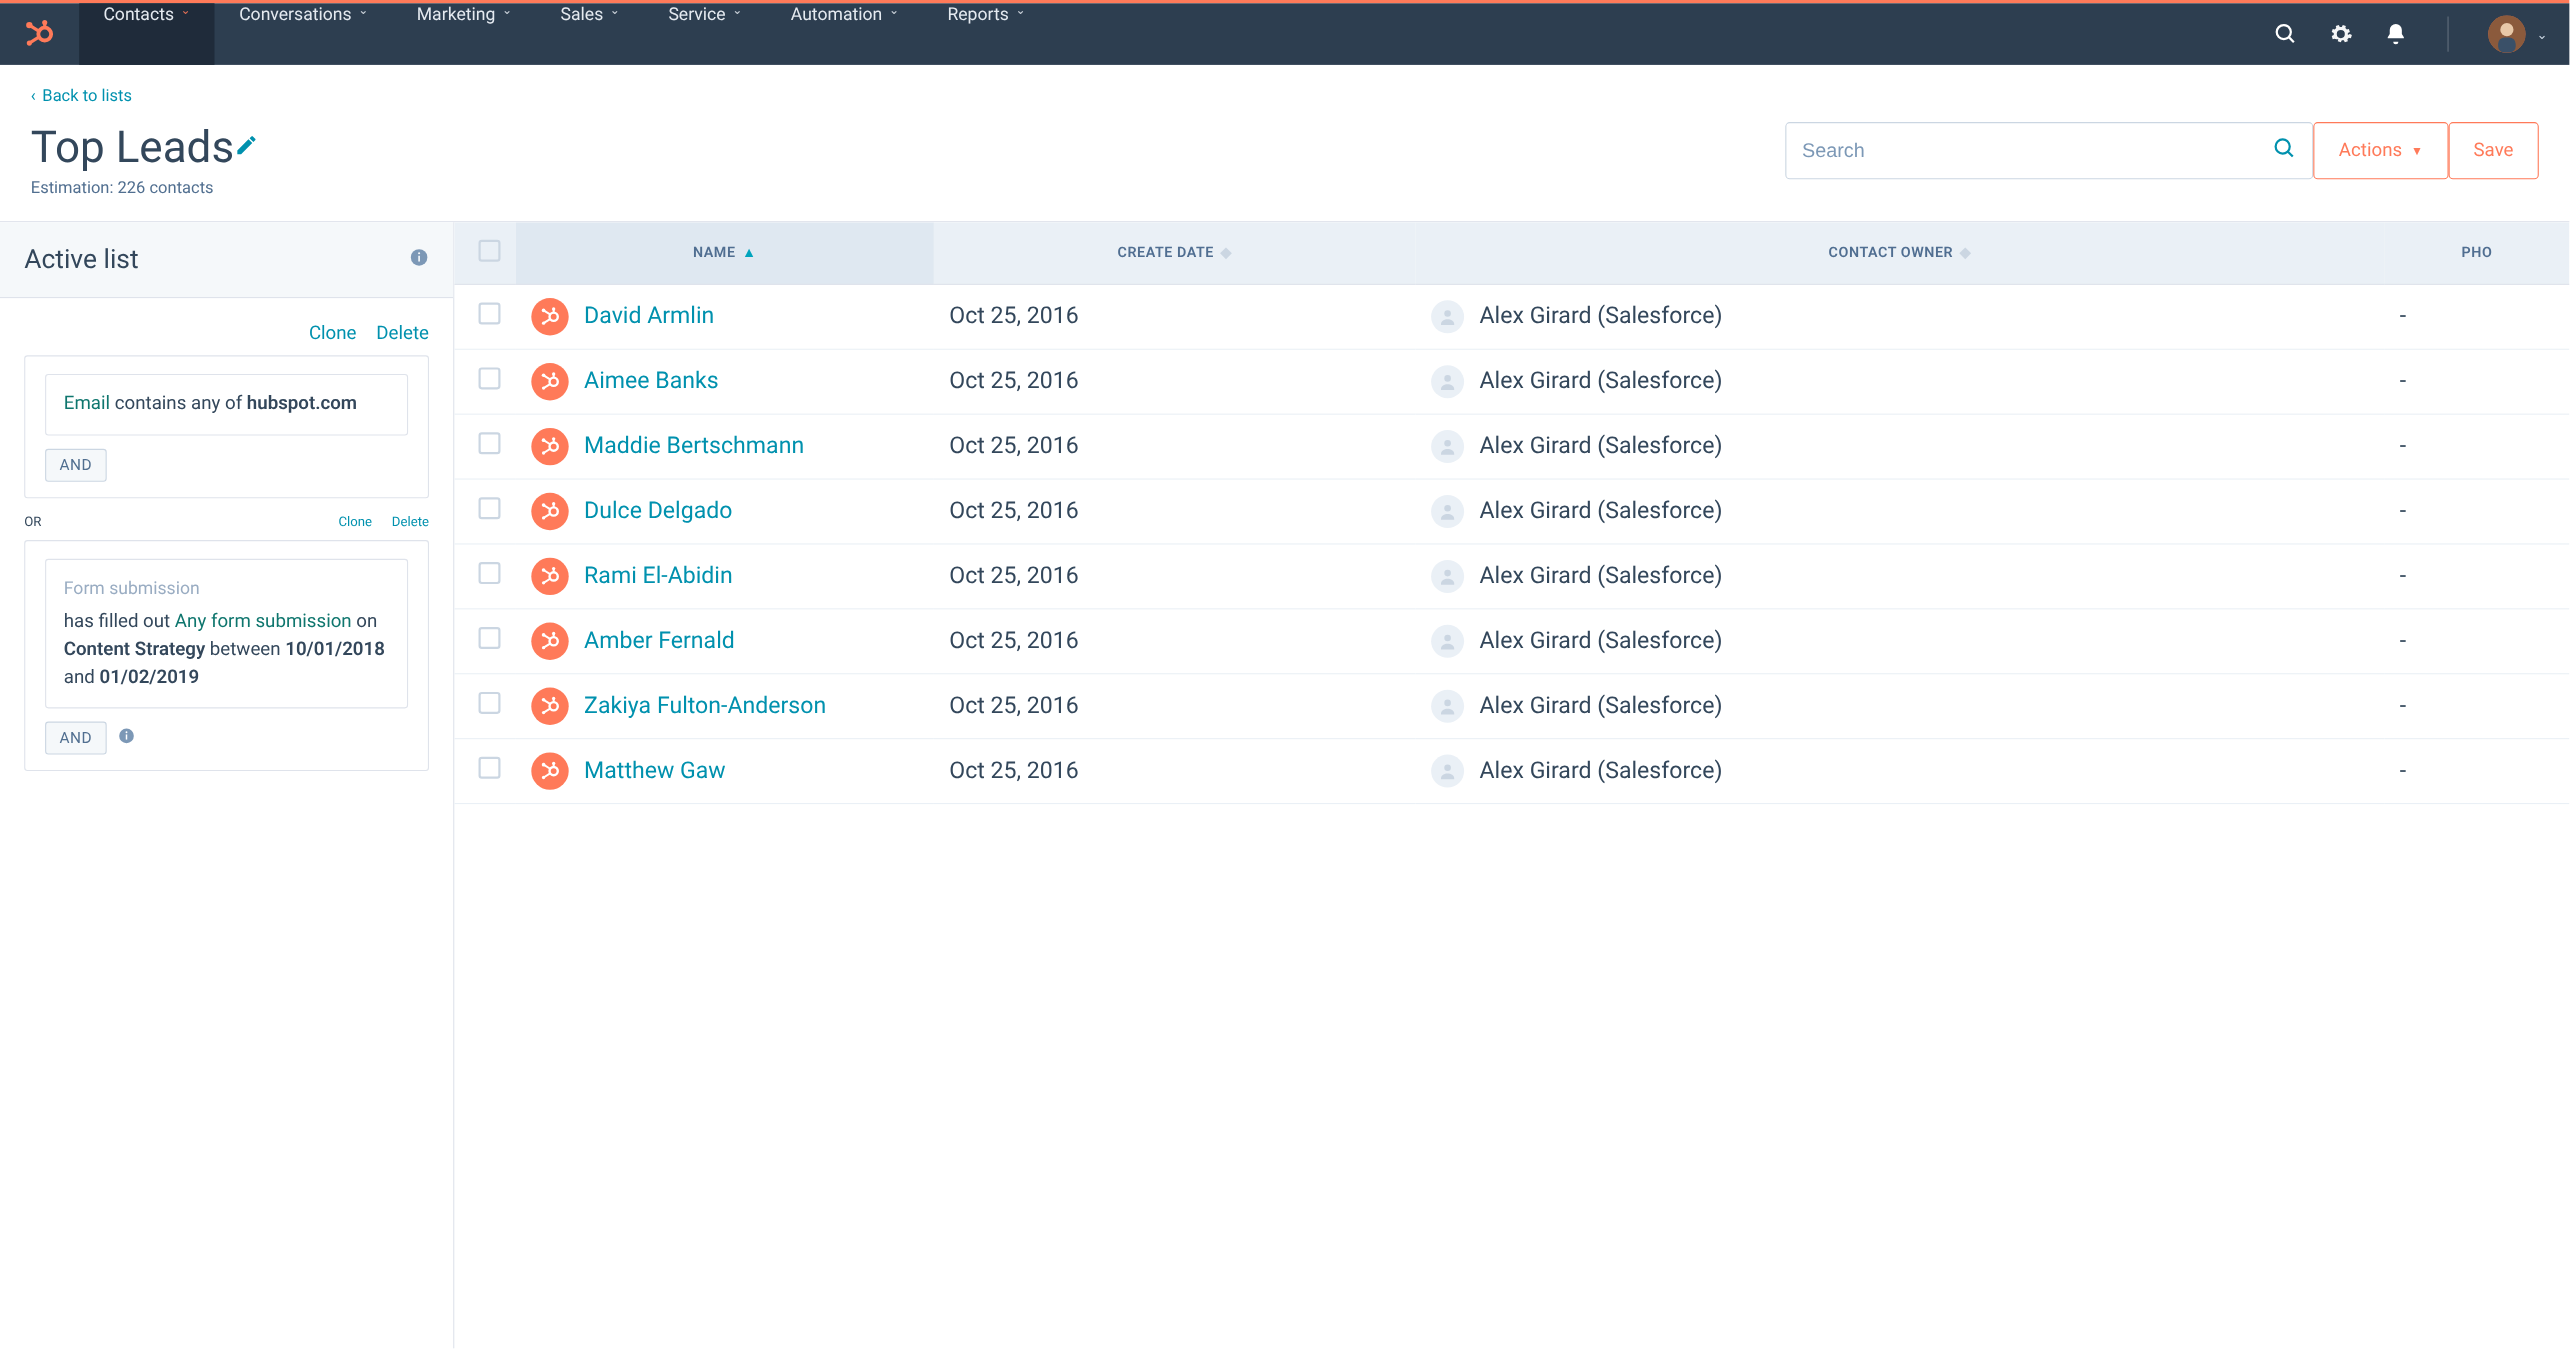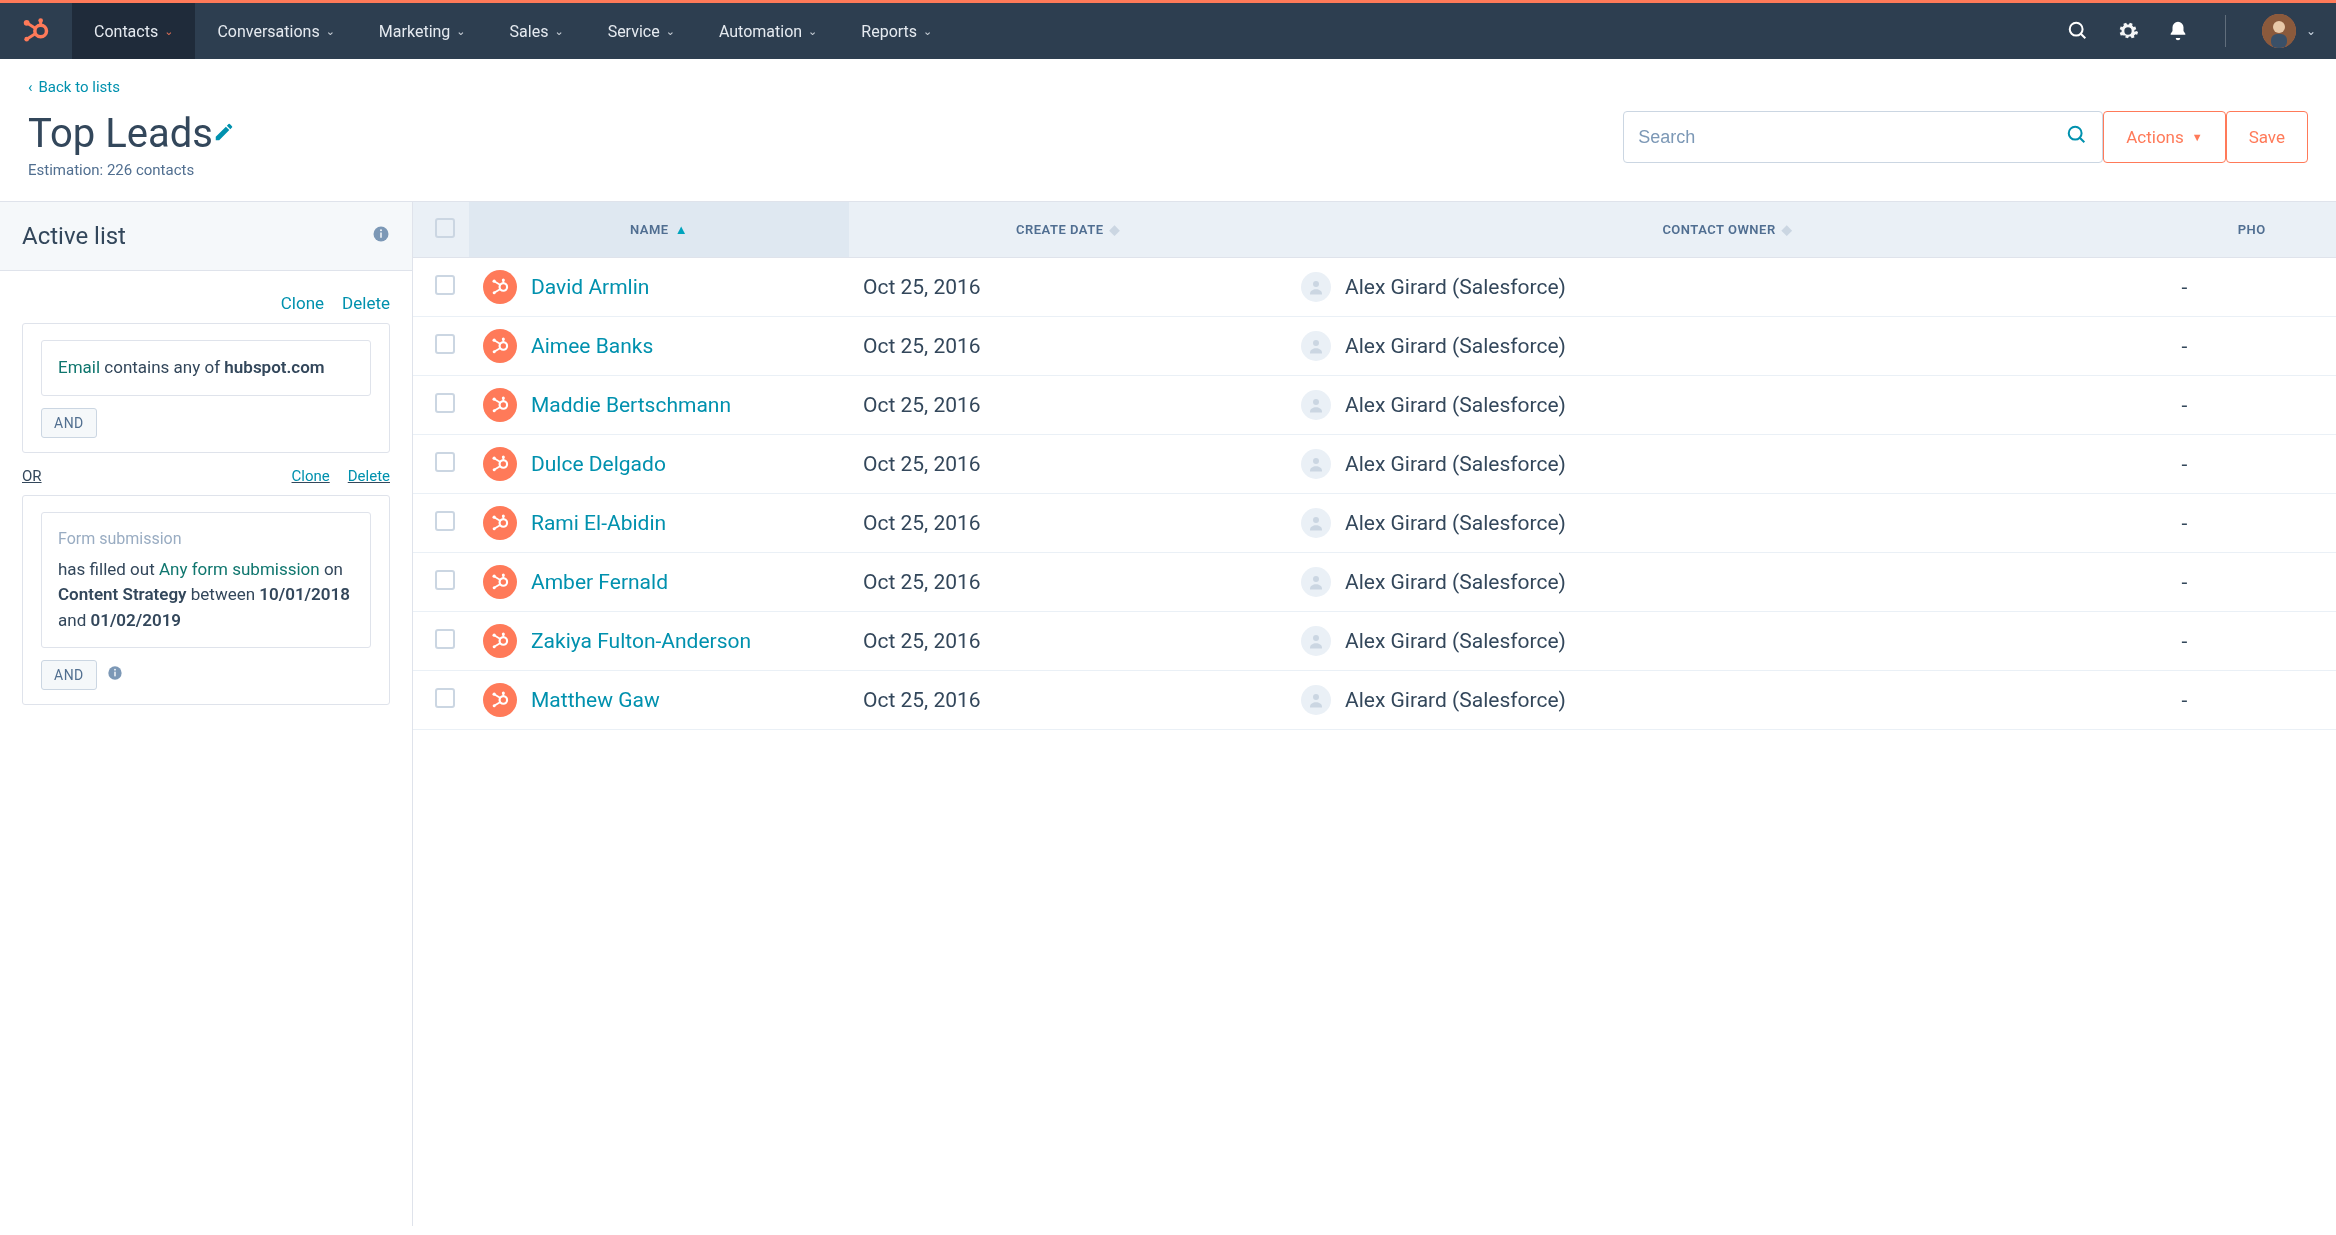--- a/index.html
+++ b/index.html
@@ -6,21 +6,21 @@
   body { font-family: -apple-system, BlinkMacSystemFont, "Segoe UI", Roboto, Helvetica, Arial, sans-serif; color: #33475b; background: #fff; overflow: hidden; }
   
   
   .accent-bar { height: 3px; background: #ff7a59; width: 100%; }
   
   
   .topnav { background: #2d3e50; height: 56px; display: flex; align-items: center; padding: 0 0 0 0; color: #fff; }
   .logo-cell { width: 72px; display:flex; align-items:center; justify-content:center; height:100%; }
   .hs-logo { }
   .nav-items { display:flex; height:100%; align-items:stretch; }
-  .nav-item { display:flex; align-items:center; padding: 0 22px; font-size:16px; color: #e5eaf0; cursor:pointer; gap:6px; white-space:nowrap; }
+  .nav-item { display:flex; padding: 0 22px; font-size:16px; color: #e5eaf0; cursor:pointer; gap:6px; white-space:nowrap; }
   .nav-item.active { background: #1f2b3a; }
   .nav-item .chev { font-size:11px; opacity:.85; }
   .nav-item.active .chev { color:#ff7a59; }
   .nav-spacer { flex:1; }
   .nav-icons { display:flex; align-items:center; gap:28px; padding-right:20px; }
   .nav-icon { color:#fff; cursor:pointer; display:flex; align-items:center; }
   .nav-divider { width:1px; height:32px; background: rgba(255,255,255,.25); margin:0 8px; }
   .avatar { width:34px; height:34px; border-radius:50%; background:#c26b4a; display:flex; align-items:center; justify-content:center; overflow:hidden; }
   .account { display:flex; align-items:center; gap:10px; cursor:pointer; }
   
@@ -49,21 +49,21 @@
   .sidebar-title { font-size:24px; color:#33475b; }
   .info-icon { color:#7c98b6; cursor:pointer; }
   .filters-body { padding: 22px 22px; overflow:auto; }
   .filter-actions { display:flex; gap:18px; justify-content:flex-end; font-size:17px; margin-bottom:10px; }
   .filter-actions span { color:#0091ae; cursor:pointer; }
   .filter-card { border:1px solid #dfe3eb; border-radius:3px; padding:16px 18px 14px 18px; margin-bottom:14px; }
   .filter-inner { border:1px solid #dfe3eb; border-radius:3px; padding:14px 16px; font-size:17px; color:#33475b; line-height:1.5; }
   .filter-inner .teal { color:#0f766e; }
   .filter-inner b, .filter-inner strong { font-weight:600; }
   .and-btn { display:inline-flex; align-items:center; padding:6px 12px; border:1px solid #cbd6e2; border-radius:3px; font-size:14px; color:#516f90; background:#f5f8fa; margin-top:12px; cursor:pointer; letter-spacing:.5px; }
-  .or-row { display:flex; align-items:center; font-size:15px; color:#33475b; margin: 10px 0 10px 0; text-decoration: underline; }
+  .or-row { display:flex; align-items:center; font-size:12px; color:#33475b; margin: 10px 0 10px 0; }
   .or-row .lbl { font-weight:400; }
   .or-row .spacer { flex:1; }
   .grey-label { color:#99acc2; font-size:16px; }
   .and-help { display:inline-flex; align-items:center; gap:10px; margin-top:12px; }
   
   
   .table-wrap { flex:1; overflow:auto; }
   table { width:100%; border-collapse:collapse; }
   thead th { background:#eaf0f6; text-align:center; font-size:13px; letter-spacing:.5px; color:#506e91; font-weight:600; padding:16px 14px; border-bottom:1px solid #dfe3eb; white-space:nowrap; }
   thead th.name-col { background:#dfe8f1; }

